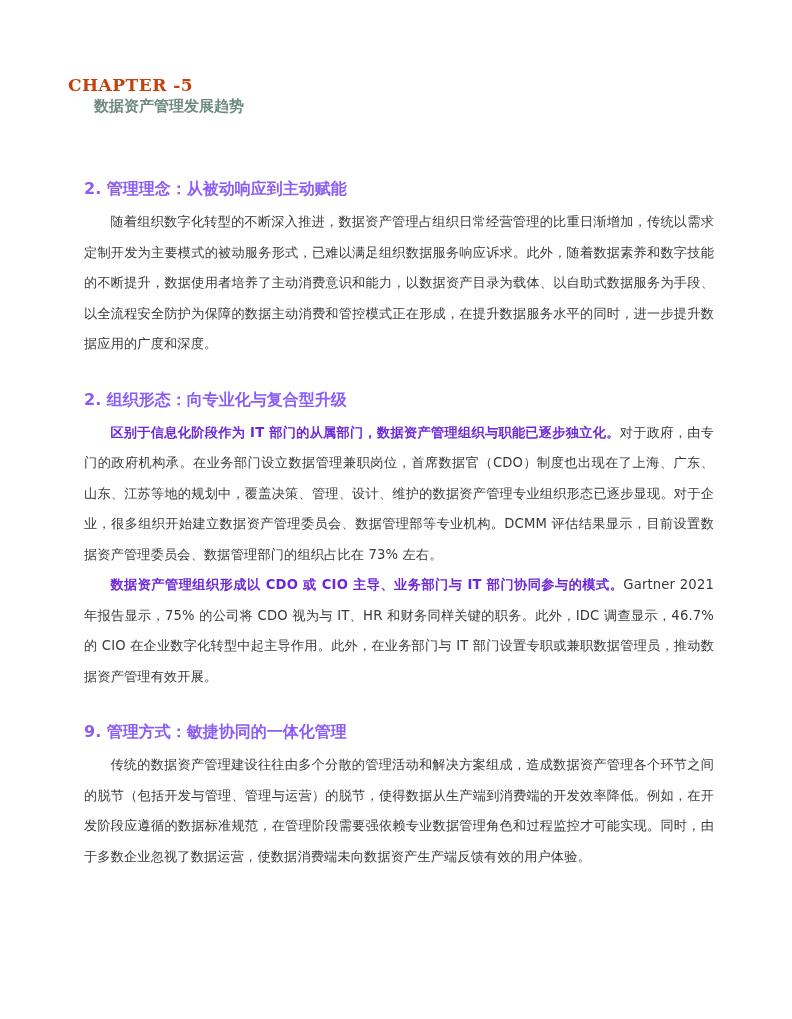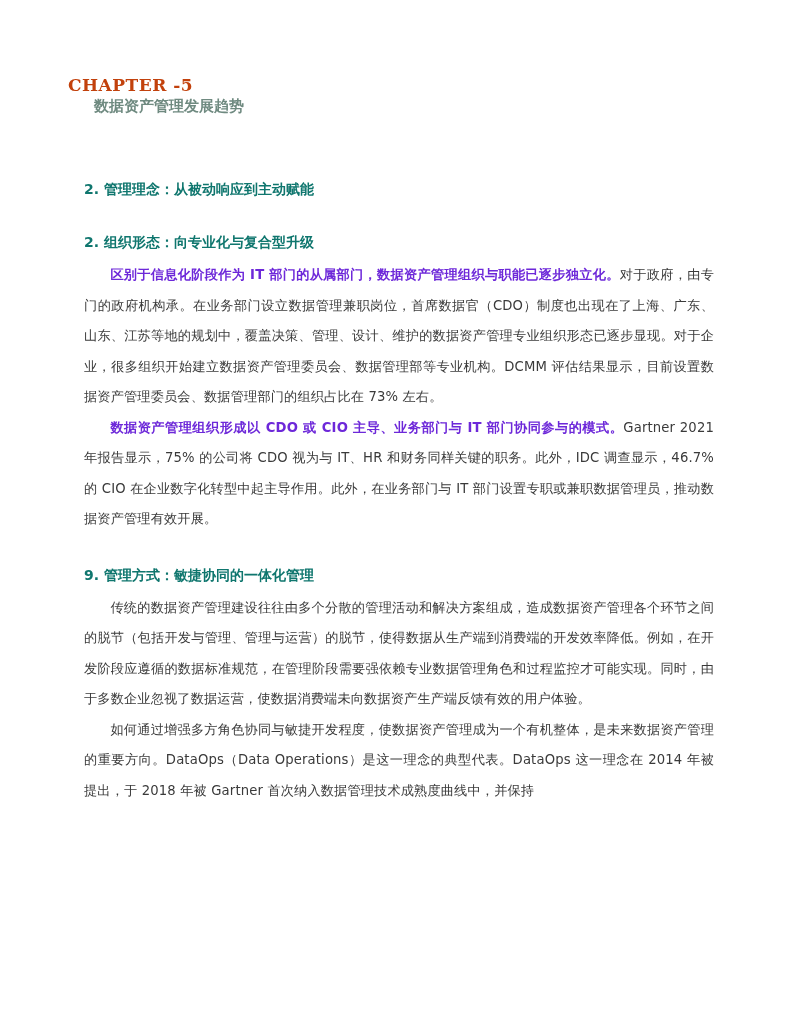--- a/index.html
+++ b/index.html
@@ -39,23 +39,23 @@
     .content {
       position: absolute;
       left: 84px;
       top: 176px;
       width: 630px;
     }
     .section {
       margin-bottom: 27px;
     }
     .section-title {
-      font-size: 14px;
+      font-size: 16px;
       font-weight: bold;
-      color: #0f766e;
+      color: #8b5cf6;
       line-height: 26px;
       margin: 0 0 5px 0;
     }
     .para {
       font-size: 13.2px;
       line-height: 30.5px;
       text-indent: 2em;
       text-align: justify;
       margin: 0;
       color: #3a3a3a;
@@ -71,27 +71,27 @@
 
 <div class="chapter-header">
   <div class="chapter-label">CHAPTER -5</div>
   <div class="chapter-subtitle">数据资产管理发展趋势</div>
 </div>
 
 <div class="content">
 
   <div class="section">
     <h2 class="section-title">2. 管理理念：从被动响应到主动赋能</h2>
+    <p class="para"><span class="lead"></span><span>随着组织数字化转型的不断深入推进，数据资产管理占组织日常经营管理的比重日渐增加，传统以需求定制开发为主要模式的被动服务形式，已难以满足组织数据服务响应诉求。此外，随着数据素养和数字技能的不断提升，数据使用者培养了主动消费意识和能力，以数据资产目录为载体、以自助式数据服务为手段、以全流程安全防护为保障的数据主动消费和管控模式正在形成，在提升数据服务水平的同时，进一步提升数据应用的广度和深度。</span></p>
   </div>
 
   <div class="section">
     <h2 class="section-title">2. 组织形态：向专业化与复合型升级</h2>
     <p class="para"><span class="lead">区别于信息化阶段作为 IT 部门的从属部门，数据资产管理组织与职能已逐步独立化。</span><span>对于政府，由专门的政府机构承。在业务部门设立数据管理兼职岗位，首席数据官（CDO）制度也出现在了上海、广东、山东、江苏等地的规划中，覆盖决策、管理、设计、维护的数据资产管理专业组织形态已逐步显现。对于企业，很多组织开始建立数据资产管理委员会、数据管理部等专业机构。DCMM 评估结果显示，目前设置数据资产管理委员会、数据管理部门的组织占比在 73% 左右。</span></p>
     <p class="para"><span class="lead">数据资产管理组织形成以 CDO 或 CIO 主导、业务部门与 IT 部门协同参与的模式。</span><span>Gartner 2021 年报告显示，75% 的公司将 CDO 视为与 IT、HR 和财务同样关键的职务。此外，IDC 调查显示，46.7% 的 CIO 在企业数字化转型中起主导作用。此外，在业务部门与 IT 部门设置专职或兼职数据管理员，推动数据资产管理有效开展。</span></p>
   </div>
 
   <div class="section">
     <h2 class="section-title">9. 管理方式：敏捷协同的一体化管理</h2>
     <p class="para"><span class="lead"></span><span>传统的数据资产管理建设往往由多个分散的管理活动和解决方案组成，造成数据资产管理各个环节之间的脱节（包括开发与管理、管理与运营）的脱节，使得数据从生产端到消费端的开发效率降低。例如，在开发阶段应遵循的数据标准规范，在管理阶段需要强依赖专业数据管理角色和过程监控才可能实现。同时，由于多数企业忽视了数据运营，使数据消费端未向数据资产生产端反馈有效的用户体验。</span></p>
-    <p class="para"><span class="lead"></span><span>如何通过增强多方角色协同与敏捷开发程度，使数据资产管理成为一个有机整体，是未来数据资产管理的重要方向。DataOps（Data Operations）是这一理念的典型代表。DataOps 这一理念在 2014 年被提出，于 2018 年被 Gartner 首次纳入数据管理技术成熟度曲线中，并保持</span></p>
   </div>
 
 </div>
 
 </body></html>

